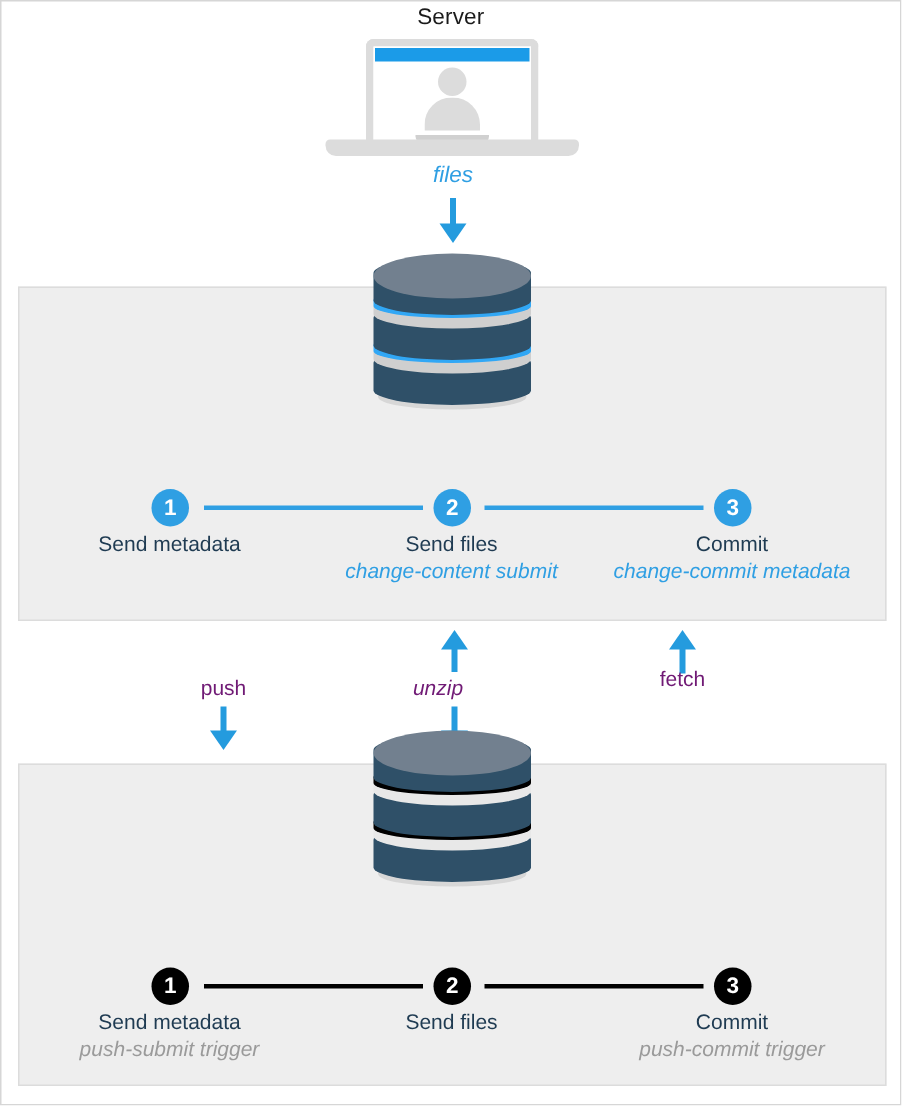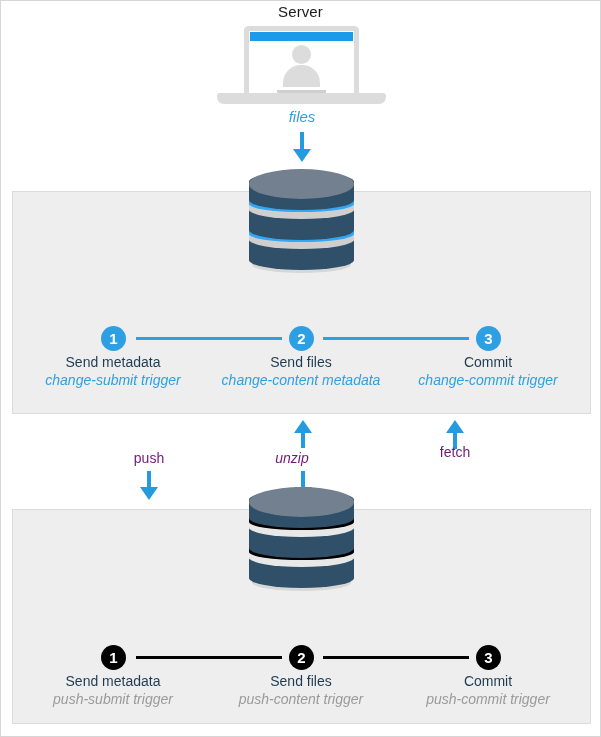--- a/index.html
+++ b/index.html
@@ -208,33 +208,32 @@
   </div>
 
 
   <div class="blue-step">
     <div class="step-connector" style="left:135px; top:336px; width:146px;"></div>
     <div class="step-connector" style="left:322px; top:336px; width:146px;"></div>
 
     <div class="step-circle" style="left:100px; top:325px;">1</div>
     <div class="step-text" style="left:17px; top:353px;">
       <div class="step-title">Send metadata</div>
-      <div class="step-sub">change-submit trigger</div>
     </div>
 
     <div class="step-circle" style="left:288px; top:325px;">2</div>
     <div class="step-text" style="left:205px; top:353px;">
       <div class="step-title">Send files</div>
-      <div class="step-sub">change-content metadata</div>
+      <div class="step-sub">change-content submit</div>
     </div>
 
     <div class="step-circle" style="left:475px; top:325px;">3</div>
     <div class="step-text" style="left:392px; top:353px;">
       <div class="step-title">Commit</div>
-      <div class="step-sub">change-commit trigger</div>
+      <div class="step-sub">change-commit metadata</div>
     </div>
   </div>
 
   <div class="abs flow-label dark" style="left:93px; top:449px; width:110px;">push</div>
   <div class="arrow-line" style="left:146px; top:470px; height:18px;"></div>
   <div class="arrow-head-down" style="left:139px; top:486px;"></div>
 
   <div class="arrow-head-up" style="left:293px; top:419px;"></div>
   <div class="arrow-line" style="left:300px; top:431px; height:16px;"></div>
   <div class="abs flow-label dark" style="left:236px; top:449px; width:110px;font-style:italic;">unzip</div>
@@ -266,21 +265,20 @@
 
     <div class="step-circle" style="left:100px; top:644px;">1</div>
     <div class="step-text" style="left:17px; top:672px;">
       <div class="step-title">Send metadata</div>
       <div class="step-sub">push-submit trigger</div>
     </div>
 
     <div class="step-circle" style="left:288px; top:644px;">2</div>
     <div class="step-text" style="left:205px; top:672px;">
       <div class="step-title">Send files</div>
-      <div class="step-sub">push-content trigger</div>
     </div>
 
     <div class="step-circle" style="left:475px; top:644px;">3</div>
     <div class="step-text" style="left:392px; top:672px;">
       <div class="step-title">Commit</div>
       <div class="step-sub">push-commit trigger</div>
     </div>
   </div>
 
 </div>

